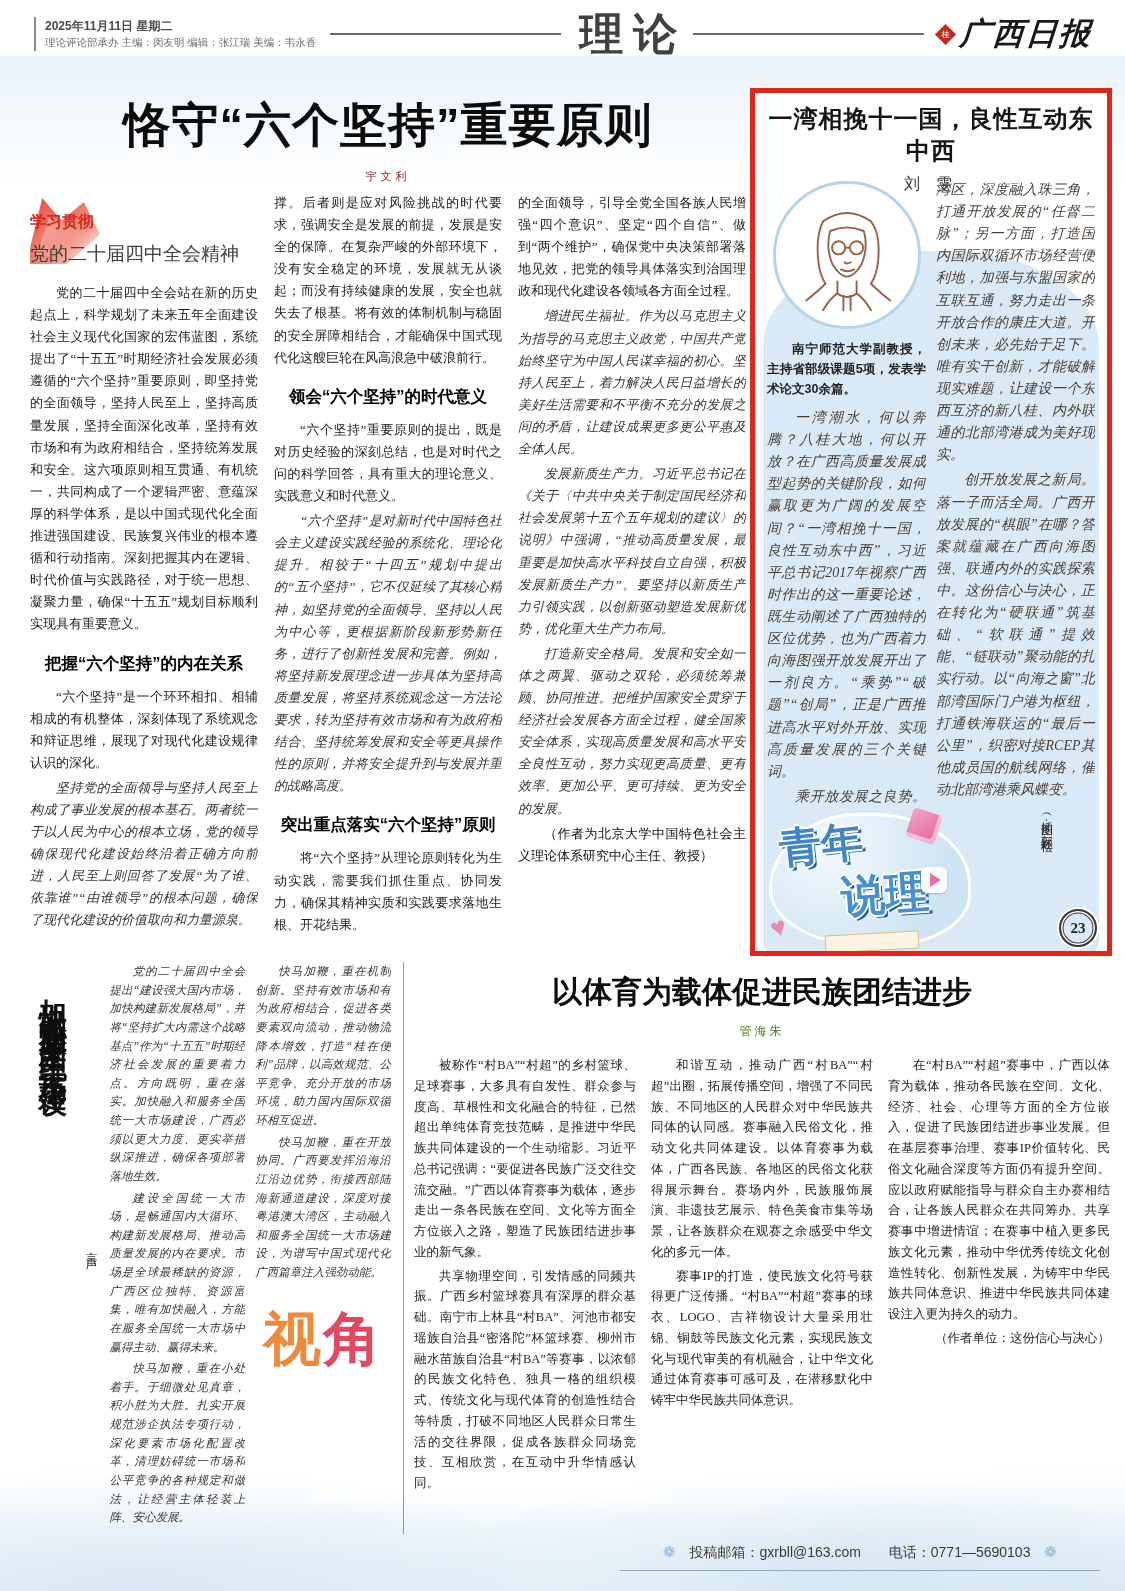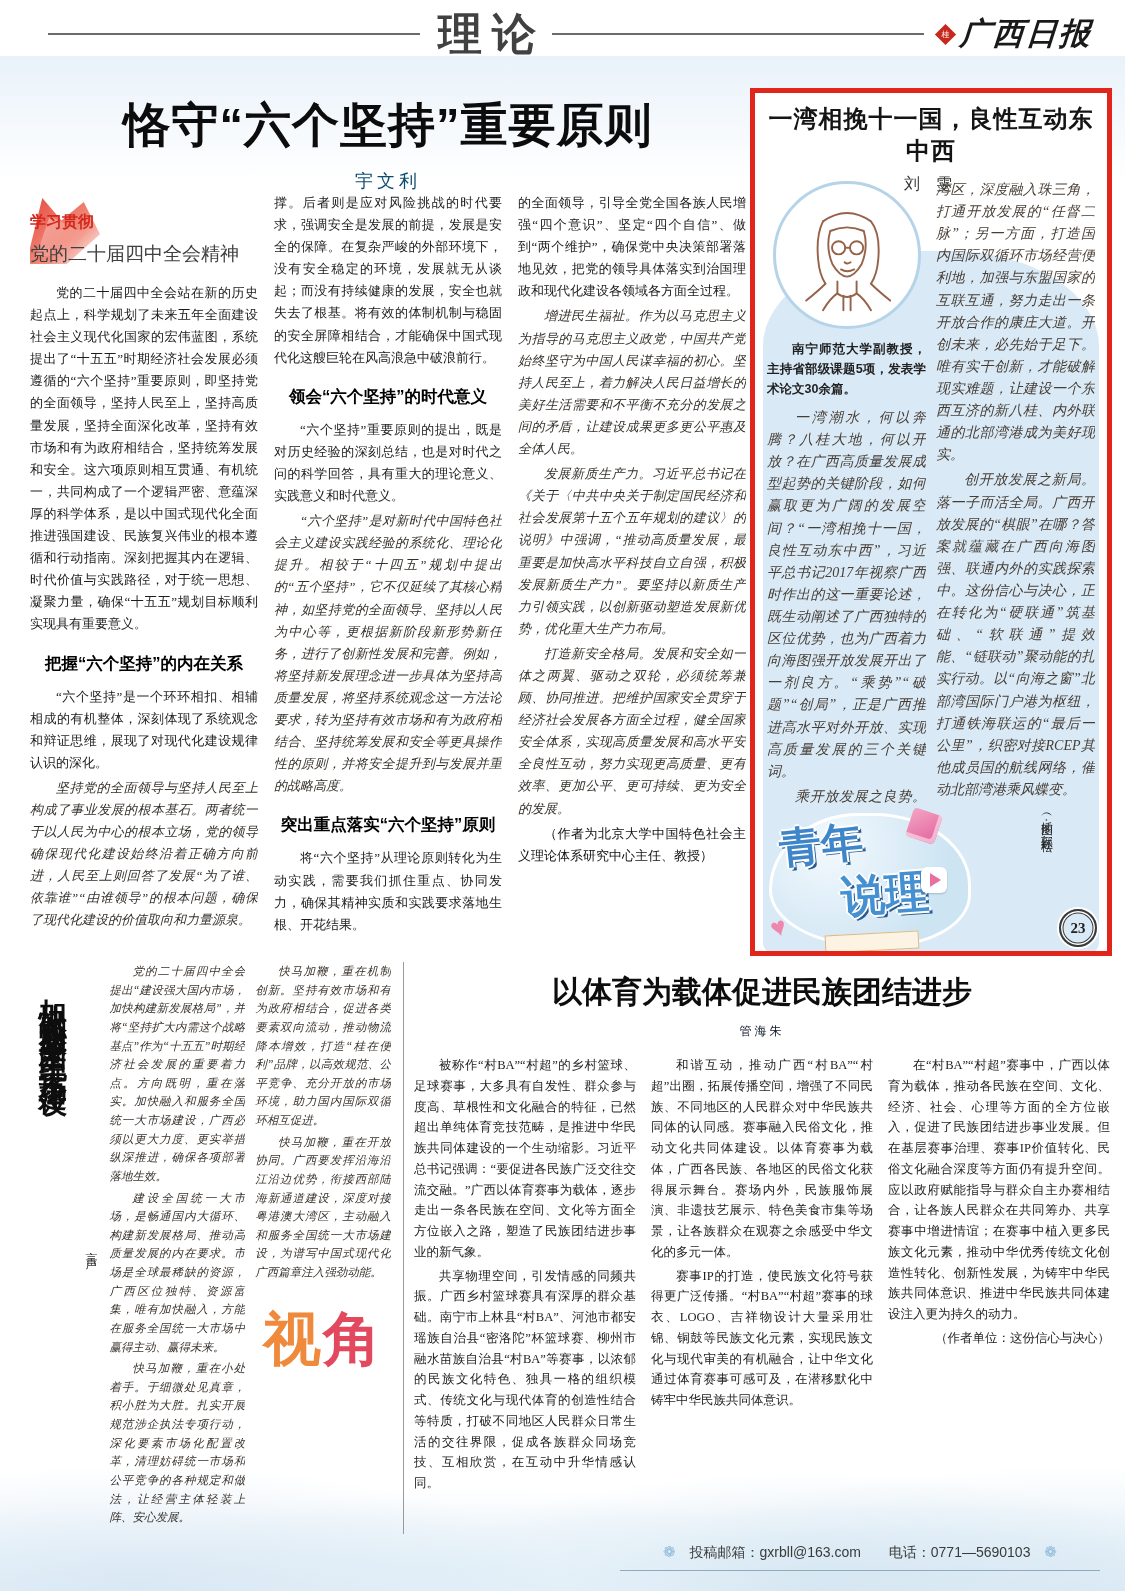--- a/index.html
+++ b/index.html
@@ -27,21 +27,21 @@
                  font-family:"Liberation Serif",serif;}
   .mast-right{display:flex;align-items:center;gap:7px;}
   .seal{width:15px;height:15px;background:#c6281e;transform:rotate(45deg);display:flex;align-items:center;justify-content:center;}
   .seal span{transform:rotate(-45deg);color:#fff;font-size:8px;line-height:1;}
   .paper-name{font-size:31px;font-weight:900;color:#191919;font-style:italic;letter-spacing:2px;
               font-family:"Liberation Serif",serif;transform:skewX(-4deg);}
   
   .lead-head{left:30px;top:94px;width:716px;text-align:center;}
   .lead-title{font-size:47px;font-weight:900;color:#0c0c0c;letter-spacing:1px;margin:0;
               font-family:"Liberation Sans",sans-serif;}
-  .lead-author{font-size:18px;color:#0c4a6e;margin-top:12px;letter-spacing:4px;}
+  .lead-author{font-size:11px;color:#7f1d1d;margin-top:12px;letter-spacing:4px;}
   .lead-cols{left:30px;top:192px;width:716px;height:760px;display:flex;gap:16px;}
   .col{flex:1;overflow:hidden;font-size:13px;line-height:1.7;text-align:justify;}
   .col p{margin:0 0 3px;text-indent:2em;}
   .col p.noind{text-indent:0;}
   .subhead{font-family:"Liberation Sans",sans-serif;font-weight:bold;font-size:16.5px;text-align:center;
            margin:13px 0 9px;color:#000;}
   .kai{font-style:italic;color:#35302b;}
   .footnote{color:#111;}
   
   .study-badge{position:relative;height:74px;margin:2px 0 14px;text-align:left;padding-top:14px;box-sizing:border-box;}
@@ -102,38 +102,42 @@
   .m-author{writing-mode:vertical-rl;font-size:12px;color:#333;letter-spacing:6px;align-self:center;margin:0 10px;}
   .m-cols{flex:1;display:flex;gap:10px;overflow:hidden;}
   .m-col{flex:1;overflow:hidden;font-style:italic;font-size:11.5px;line-height:1.62;color:#3a332d;text-align:justify;}
   .m-col p{margin:0 0 3px;text-indent:2em;}
   .shijiao{margin-top:10px;text-align:center;font-family:"Liberation Sans",sans-serif;font-weight:900;font-size:58px;
            font-style:normal;letter-spacing:2px;}
   .shijiao .c1{color:#ef8a3c;} .shijiao .c2{color:#e3495e;}
   
   .sports{left:414px;top:962px;width:696px;height:572px;}
   .s-title{text-align:center;font-size:30px;font-weight:900;color:#0d0d0d;font-family:"Liberation Sans",sans-serif;margin:10px 0 0;}
-  .s-author{text-align:center;font-size:12px;color:#0f172a;margin:10px 0 12px;letter-spacing:3px;}
+  .s-author{text-align:center;font-size:12px;color:#4d7c0f;margin:10px 0 12px;letter-spacing:3px;}
   .s-cols{display:flex;gap:15px;height:468px;overflow:hidden;}
   .s-col{flex:1;overflow:hidden;font-size:12.5px;line-height:1.66;text-align:justify;color:#1d1d1d;}
   .s-col p{margin:3px 0 3px;text-indent:2em;}
   
   .page-footer{left:620px;top:1543px;width:480px;text-align:center;font-family:"Liberation Sans",sans-serif;
                font-size:14px;color:#3a3a3a;border-bottom:1px solid #8fa9bf;padding-bottom:8px;}
   .orn{color:#8db8d8;font-size:15px;margin:0 10px;}
   .sketch{width:120px;height:120px;}
 </style>
 </head>
 <body>
 
 <div class="page">
   <div class="toptint"></div>
   <div class="mountains"></div>
 
   <div class="layer masthead">
+    <div class="mast-left">
+      <div class="mast-date">2025年11月11日 星期二</div>
+      <div class="mast-staff">理论评论部承办 主编：闵友明 编辑：张江瑞 美编：韦永香</div>
+    </div>
     <div class="mast-center">
       <div class="mast-rule"></div>
       <div class="section-title">理论</div>
       <div class="mast-rule"></div>
     </div>
     <div class="mast-right">
       <div class="seal">
           <span>桂</span>
         </div>
       <div class="paper-name">广西日报</div>

